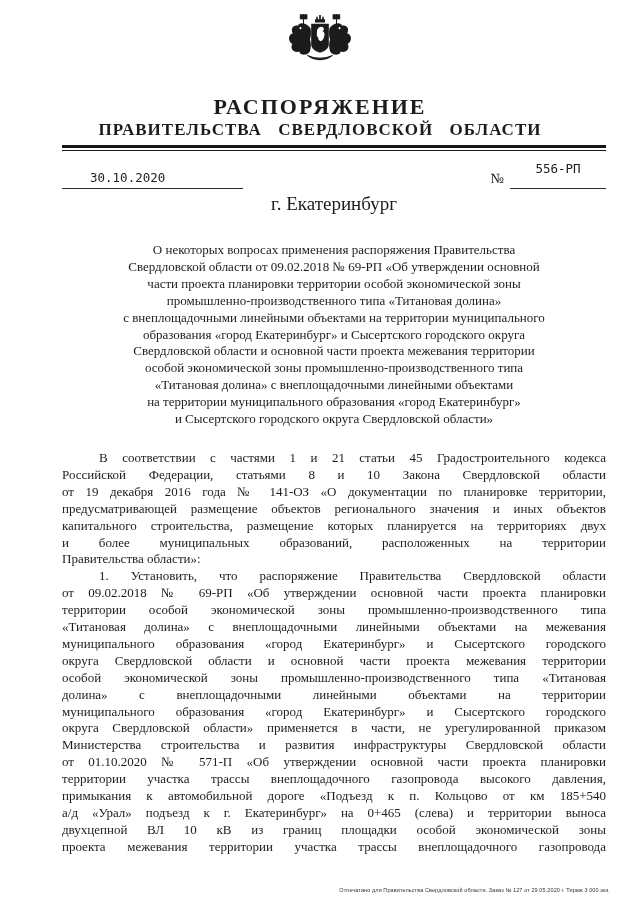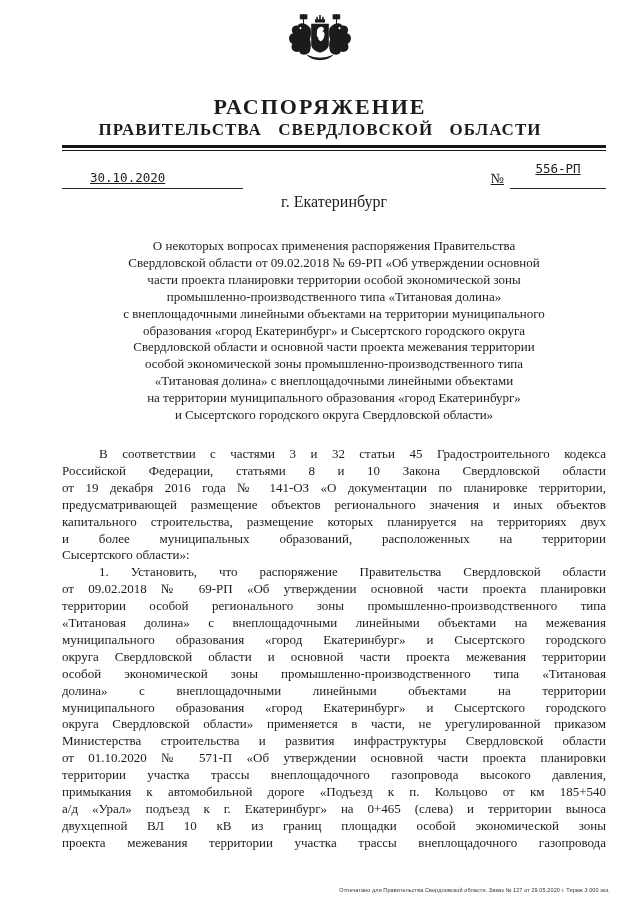--- a/index.html
+++ b/index.html
@@ -33,21 +33,21 @@
   .rule{
     margin-top:5px;
     height:2px;
     border-top:3px solid #161616;
     border-bottom:1px solid #161616;
   }
 
   
   .meta-row{
     margin-top:10px;
-    display:flex;justify-content:space-between;align-items:flex-end;text-decoration:underline;
+    display:flex;justify-content:space-between;align-items:flex-end;
   }
   .date-field{
     width:153px;
     border-bottom:1.5px solid #2a2a2a;
     font-family:"DejaVu Sans Mono", monospace;
     font-size:12.5px;
     padding:0 0 3px 28px;
   }
   .num-group{display:flex;align-items:flex-end;}
   .num-sign{font-size:14px;padding:0 6px 2px 0;}
@@ -55,21 +55,21 @@
     width:96px;
     border-bottom:1.5px solid #2a2a2a;
     text-align:center;
     font-family:"DejaVu Sans Mono", monospace;
     font-size:12.5px;
     padding-bottom:12px;
   }
   .place-line{
     margin-top:4px;
     text-align:center;
-    font-size:16px;
+    font-size:19px;
   }
 
   
   .title-block{
     margin-top:27px;
     font-weight:normal;
     font-size:13px;
     line-height:16.9px;
   }
   .title-block .tline{text-align:center;}
@@ -157,32 +157,32 @@
         <div class="tline">образования «город Екатеринбург» и Сысертского городского округа</div>
         <div class="tline">Свердловской области и основной части проекта межевания территории</div>
         <div class="tline">особой экономической зоны промышленно-производственного типа</div>
         <div class="tline">«Титановая долина» с внеплощадочными линейными объектами</div>
         <div class="tline">на территории муниципального образования «город Екатеринбург»</div>
         <div class="tline">и Сысертского городского округа Свердловской области»</div>
       </div>
 
     <div class="body-block">
       <div class="para para-end">
-          <div class="tline">В соответствии с частями 3 и 32 статьи 45 Градостроительного кодекса</div>
+          <div class="tline">В соответствии с частями 1 и 21 статьи 45 Градостроительного кодекса</div>
           <div class="tline">Российской Федерации, статьями 8 и 10 Закона Свердловской области</div>
           <div class="tline">от 19 декабря 2016 года № 141-ОЗ «О документации по планировке территории,</div>
           <div class="tline">предусматривающей размещение объектов регионального значения и иных объектов</div>
           <div class="tline">капитального строительства, размещение которых планируется на территориях двух</div>
           <div class="tline">и более муниципальных образований, расположенных на территории</div>
-          <div class="tline">Сысертского области»:</div>
+          <div class="tline">Правительства области»:</div>
         </div>
       <div class="para para-cont">
           <div class="tline">1. Установить, что распоряжение Правительства Свердловской области</div>
           <div class="tline">от 09.02.2018 № 69-РП «Об утверждении основной части проекта планировки</div>
-          <div class="tline">территории особой регионального зоны промышленно-производственного типа</div>
+          <div class="tline">территории особой экономической зоны промышленно-производственного типа</div>
           <div class="tline">«Титановая долина» с внеплощадочными линейными объектами на межевания</div>
           <div class="tline">муниципального образования «город Екатеринбург» и Сысертского городского</div>
           <div class="tline">округа Свердловской области и основной части проекта межевания территории</div>
           <div class="tline">особой экономической зоны промышленно-производственного типа «Титановая</div>
           <div class="tline">долина» с внеплощадочными линейными объектами на территории</div>
           <div class="tline">муниципального образования «город Екатеринбург» и Сысертского городского</div>
           <div class="tline">округа Свердловской области» применяется в части, не урегулированной приказом</div>
           <div class="tline">Министерства строительства и развития инфраструктуры Свердловской области</div>
           <div class="tline">от 01.10.2020 № 571-П «Об утверждении основной части проекта планировки</div>
           <div class="tline">территории участка трассы внеплощадочного газопровода высокого давления,</div>

